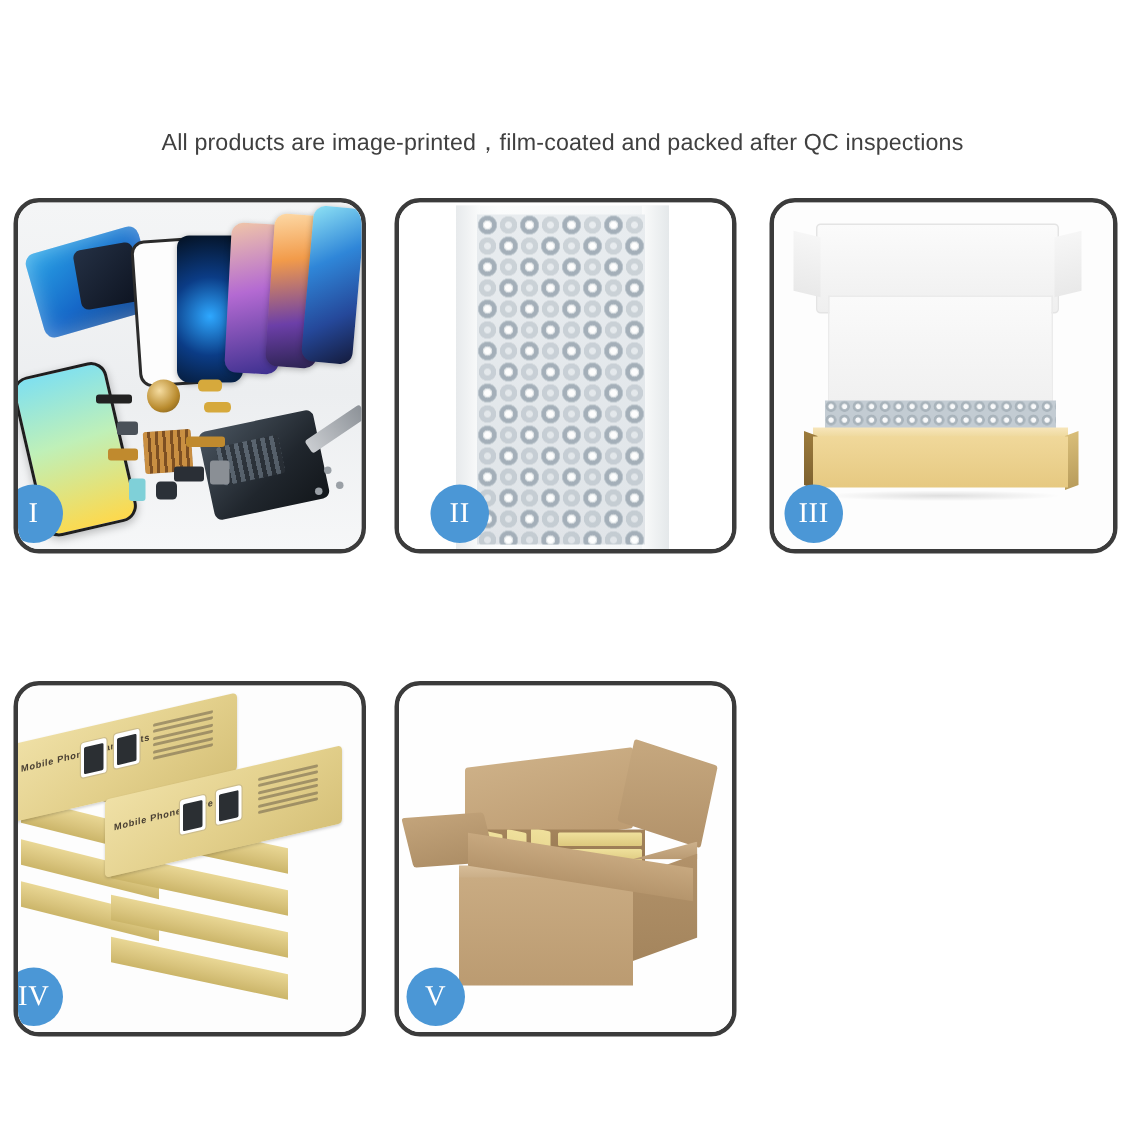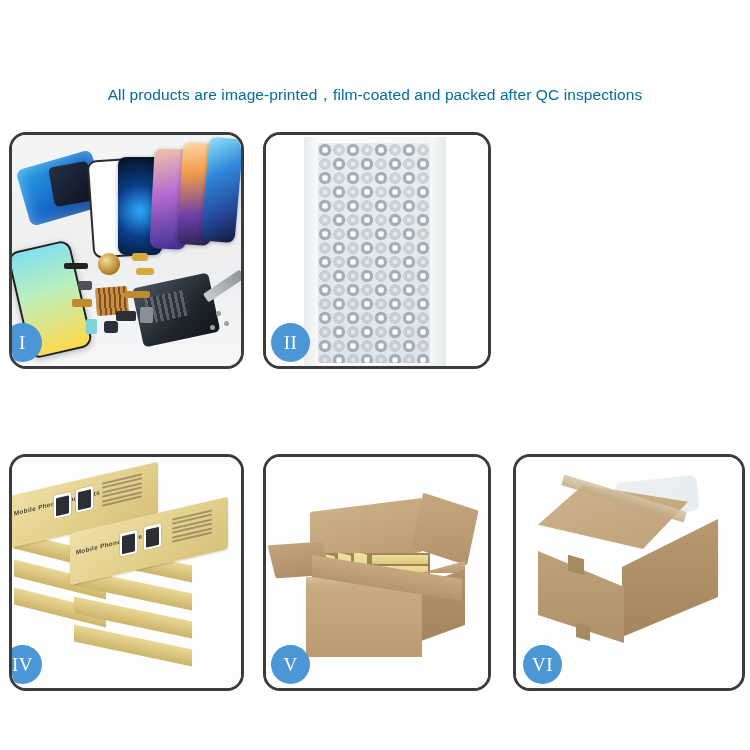--- a/index.html
+++ b/index.html
@@ -12,21 +12,21 @@
 
   
   .header{position:absolute;left:0;top:0;width:750px;height:120px;}
   .title{
     position:absolute;left:0;top:34px;width:750px;text-align:center;
     font-size:39px;font-weight:700;letter-spacing:1.0px;color:#0d0d0d;
     font-family:"Liberation Sans",sans-serif;line-height:1;
   }
   .subtitle{
     position:absolute;left:0;top:85px;width:750px;text-align:center;
-    font-size:15.5px;font-weight:400;color:#0369a1;letter-spacing:.1px;
+    font-size:15.5px;font-weight:400;color:#404040;letter-spacing:.1px;
   }
 
   
   .grid{position:absolute;left:0;top:132px;width:750px;height:560px;}
   .panel{
     position:absolute;box-sizing:border-box;
     border:3.5px solid #3b3b3b;border-radius:17px;
     background:#ffffff;overflow:hidden;
   }
   .r1{top:0;height:237px;}
@@ -327,23 +327,37 @@
     </div>
 
     <div class="panel r1 c2">
       <div class="stage">
         <div class="p2bg"></div>
         <div class="wrapsheet"></div>
         <div class="wrapedgeL"></div>
         <div class="wrapedgeR"></div>
         <div class="bubbles"></div>
       </div>
-      <div class="badge" style="left:5px;top:188px">II</div>
+      <div class="badge" style="left:21px;top:188px">II</div>
     </div>
 
+    <div class="panel r1 c3">
+      <div class="stage">
+        <div class="p3bg"></div>
+        <div class="lidflap"></div>
+        <div class="foam"></div>
+        <div class="innerbub"></div>
+        <div class="boxtoplip"></div>
+        <div class="boxlipL"></div>
+        <div class="boxlipR"></div>
+        <div class="boxfront"></div>
+        <div class="shadow3"></div>
+      </div>
+      <div class="badge" style="left:7px;top:188px">III</div>
+    </div>
 
     <div class="panel r2 c1">
       <div class="stage">
         <div class="p4bg"></div>
 
         <div class="sideband" style="left:2px;top:58px;width:92px;transform:skewY(14deg)"></div>
         <div class="sideband" style="left:2px;top:86px;width:92px;transform:skewY(14deg)"></div>
         <div class="sideband" style="left:2px;top:114px;width:92px;transform:skewY(14deg)"></div>
         <div class="sideband" style="left:2px;top:142px;width:92px;transform:skewY(14deg)"></div>
 
@@ -408,28 +422,15 @@
         <div class="v-flapleft"></div>
         <div class="v-rim2"></div>
         <div class="v-rim"></div>
         <div class="v-side"></div>
         <div class="v-front"></div>
         <div class="v-flapfront"></div>
       </div>
       <div class="badge" style="left:5px;top:188px">V</div>
     </div>
 
-    <div class="panel r2 c3">
-      <div class="stage">
-        <div class="p6bg"></div>
-        <div class="s-shadowbag"></div>
-        <div class="s-top"></div>
-        <div class="s-tape"></div>
-        <div class="s-right"></div>
-        <div class="s-left"></div>
-        <div class="s-tab" style="left:52px;top:100px;width:16px;height:16px;transform:skewY(16deg)"></div>
-        <div class="s-tab" style="left:60px;top:168px;width:14px;height:14px;transform:skewY(16deg)"></div>
-      </div>
-      <div class="badge" style="left:7px;top:188px">VI</div>
-    </div>
 
   </div>
 </div>
 
 </body></html>

